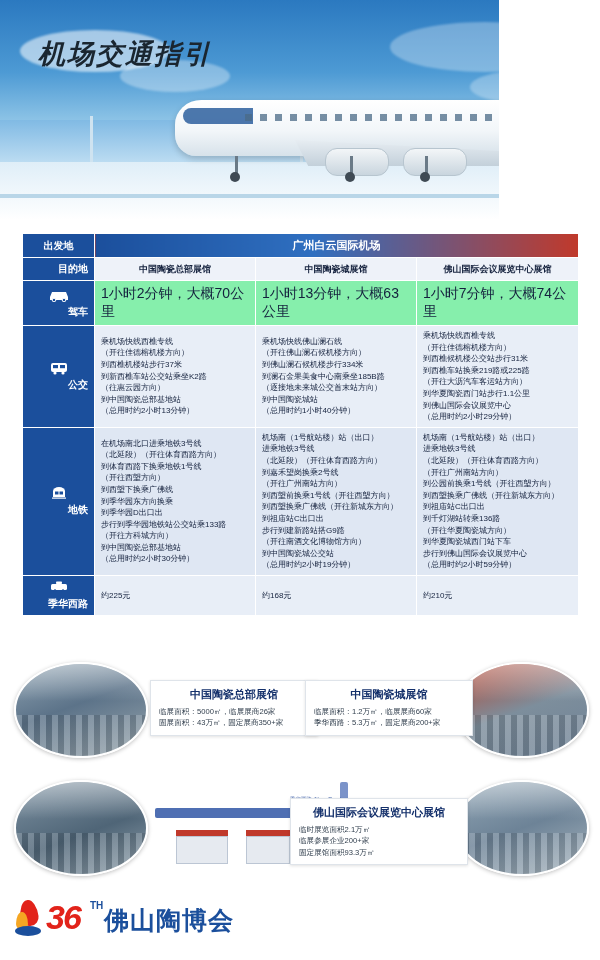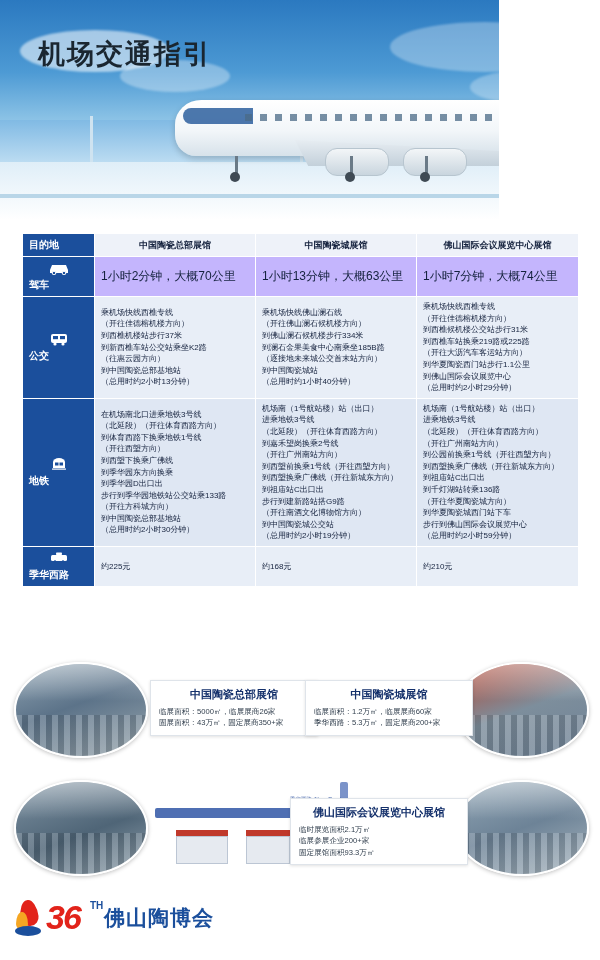--- a/index.html
+++ b/index.html
@@ -15,20 +15,21 @@
     overflow: hidden;
   }
 
   
   .hero {
     position: relative;
     width: 499px;
     height: 220px;
     overflow: hidden;
     background: linear-gradient(180deg, #2f7fc4 0%, #63a9dd 45%, #cfe7f6 80%, #e9f4fb 100%);
+    font-style: italic;
   }
   .hero-sky-band {
     position: absolute;
     left: 0; right: 0; top: 0;
     height: 120px;
     background: linear-gradient(180deg, #2b79c0 0%, #4d9ad4 60%, #8cc3e6 100%);
   }
   .cloud {
     position: absolute;
     background: rgba(255,255,255,0.55);
@@ -166,21 +167,21 @@
   .hdr-right {
     background: linear-gradient(90deg,#1b4f9c 0%, #2f6fc0 45%, #c0392b 100%);
     color: #fff;
     font-weight: bold;
     font-size: 11px;
     text-align: center;
   }
   .rowlabel {
     background: #1b4f9c;
     color: #fff;
-    text-align: left;
+    text-align: right;
     font-weight: bold;
     font-size: 10px;
     width: 72px;
   }
   .rowlabel .ic {
     display: block;
     margin: 0 auto 3px auto;
     width: 22px;
     height: 14px;
   }
@@ -194,22 +195,22 @@
   .cell.alt { background: #dfe7f3; }
   .cell.center-v { vertical-align: middle; }
   .dest {
     background: #eef2f9;
     text-align: center;
     font-weight: bold;
     font-size: 9px;
     color: #14213d;
   }
   .drive {
-    background: #c4b5fd;
-    font-size: 12px;
+    background: #86efac;
+    font-size: 14px;
     color: #14213d;
   }
 
   
   .venues {
     position: absolute;
     left: 0;
     top: 640px;
     width: 600px;
     height: 250px;
@@ -342,21 +343,21 @@
   .th {
     position: absolute;
     left: 90px; top: 10px;
     font-size: 10px;
     font-weight: bold;
     color: #1b4f9c;
   }
   .brand-cn {
     position: absolute;
     left: 104px; top: 14px;
-    font-size: 21px;
+    font-size: 25px;
     font-weight: bold;
     color: #1b4f9c;
     letter-spacing: 1px;
   }
   .brand-en {
     position: absolute;
     left: 104px; top: 41px;
     font-size: 17px;
     font-weight: bold;
     color: #1b4f9c;
@@ -402,20 +403,24 @@
 
 <div class="table-wrap">
   <table class="routes">
     <colgroup>
       <col style="width:72px">
       <col style="width:161px">
       <col style="width:161px">
       <col style="width:162px">
     </colgroup>
     <tbody>
+      <tr>
+        <td class="hdr-left">出发地</td>
+        <td class="hdr-right" colspan="3">广州白云国际机场</td>
+      </tr>
       <tr>
         <td class="rowlabel">目的地</td>
         <td class="dest">中国陶瓷总部展馆</td>
         <td class="dest">中国陶瓷城展馆</td>
         <td class="dest">佛山国际会议展览中心展馆</td>
       </tr>
 
       <tr>
         <td class="rowlabel">
           <span class="ic">

